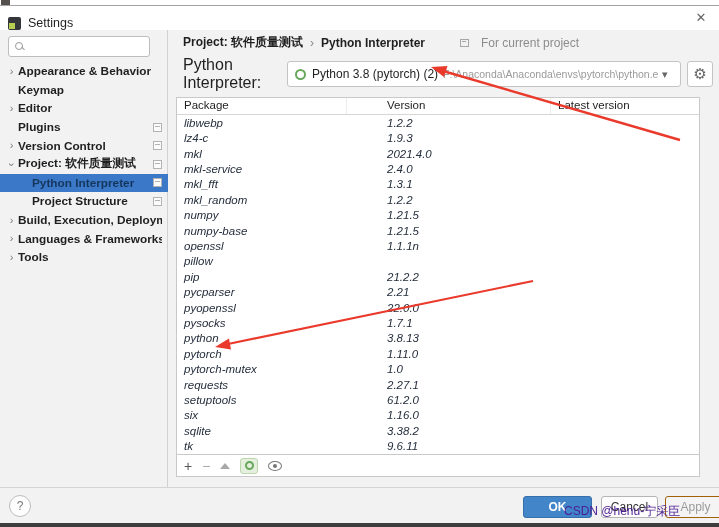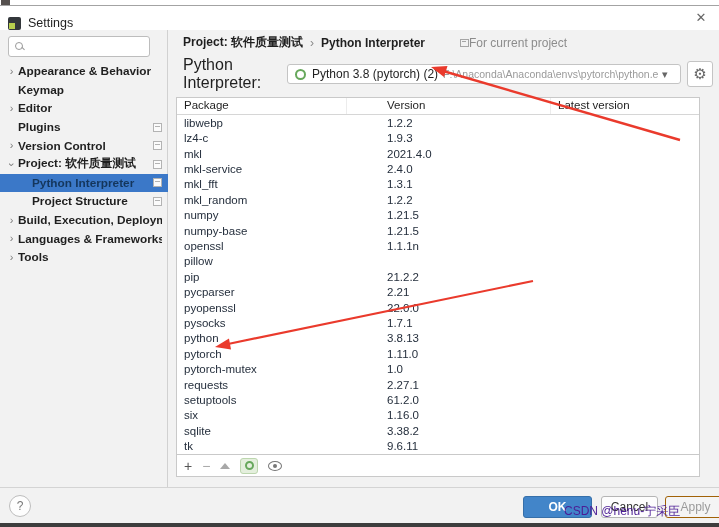--- a/index.html
+++ b/index.html
@@ -38,43 +38,43 @@
   .sb-item .badge::after { content:""; position:absolute; left:1px; top:2px; width:5px; height:1px; background:#b3b3b3; }
   .sb-item.selected { background:#3b78c8; }
   .sb-item.selected .lbl { color:#14365c; }
   .sb-item.selected .chev { color:#2a5a94; }
 
   
   .main { position:absolute; left:169px; top:0; width:550px; height:457px; }
   .breadcrumb { position:absolute; left:14px; top:4px; display:flex; align-items:center; gap:7px; font-size:12px; }
   .bc-strong { font-weight:bold; color:#1f1f1f; }
   .bc-sep { color:#8a8a8a; }
-  .scope { display:flex; align-items:center; gap:0; margin-left:28px; color:#8c8c8c; font-size:12px; }
+  .scope { display:flex; align-items:center; gap:12px; margin-left:28px; color:#8c8c8c; font-size:12px; }
   .scope-icon { width:9px; height:8px; border:1px solid #a5a5a5; position:relative; }
   .scope-icon::after { content:""; position:absolute; left:1px; top:1px; width:4px; height:1px; background:#a5a5a5; }
 
   .interp-row { position:absolute; left:14px; top:31px; width:530px; height:26px; display:flex; align-items:center; }
   .interp-label { font-size:16px; color:#1f1f1f; width:104px; flex:0 0 104px; }
-  .combo { flex:1; height:20px; background:#ffffff; border:1px solid #c4c4c4; border-radius:3px; display:flex; align-items:center; padding:0 6px 0 7px; cursor:pointer; overflow:hidden; }
+  .combo { flex:1; height:26px; background:#ffffff; border:1px solid #c4c4c4; border-radius:3px; display:flex; align-items:center; padding:0 6px 0 7px; cursor:pointer; overflow:hidden; }
   .conda-ring { width:11px; height:11px; border:2.2px solid #67a85c; border-radius:50%; flex:0 0 11px; margin-right:6px; }
   .combo-value { font-size:12px; color:#1f1f1f; white-space:nowrap; margin-right:5px; }
   .combo-path { font-size:10.5px; color:#9a9a9a; white-space:nowrap; overflow:hidden; flex:1; }
   .combo-caret { flex:0 0 12px; color:#666; font-size:11px; margin-left:4px; }
   .gear-btn { width:26px; height:26px; margin-left:6px; background:#ffffff; border:1px solid #c4c4c4; border-radius:3px; color:#666; font-size:15px; line-height:24px; text-align:center; cursor:pointer; flex:0 0 26px; }
 
   
   .pkg-table { position:absolute; left:7px; top:67px; width:524px; height:358px; background:#ffffff; border:1px solid #c9c9c9; }
   .pkg-head { display:flex; height:17px; border-bottom:1px solid #d6d6d6; }
   .pkg-head .hc { font-size:11.5px; color:#1f1f1f; padding:1px 0 0 7px; border-right:1px solid #ececec; }
   .pkg-head .hc:last-child { border-right:none; }
   .col-pkg { width:170px; flex:0 0 170px; }
   .col-ver { width:171px; flex:0 0 171px;margin-left:33px; }
   .col-latest { flex:1; }
   .pkg-body { }
-  .pkg-row { display:flex; height:15.42px; align-items:center; cursor:default; }
+  .pkg-row { display:flex; height:15.42px; align-items:center; cursor:default;font-style:italic; }
   .pkg-row .c { font-size:11.5px; color:#252f3d; padding-left:7px; white-space:nowrap; overflow:hidden; }
 
   
   .pkg-toolbar { position:absolute; left:7px; top:425px; width:524px; height:22px; background:#ffffff; border:1px solid #c9c9c9; border-top:none; display:flex; align-items:center; gap:10px; padding-left:7px; }
   .tb-btn { color:#555; font-size:14px; line-height:14px; cursor:pointer; }
   .tb-btn.dim { color:#a8a8a8; }
   .tb-tri { width:0; height:0; border-left:5px solid transparent; border-right:5px solid transparent; border-bottom:6px solid #a8a8a8; cursor:pointer; }
   .tb-conda { width:18px; height:16px; background:#e4efdd; border:1px solid #bcd6ae; border-radius:3px; display:flex; align-items:center; justify-content:center; cursor:pointer; }
   .tb-conda .conda-ring { margin:0; flex:none; width:9px; height:9px; border-width:2px; }
   .eye { position:relative; width:14px; height:10px; cursor:pointer; }

